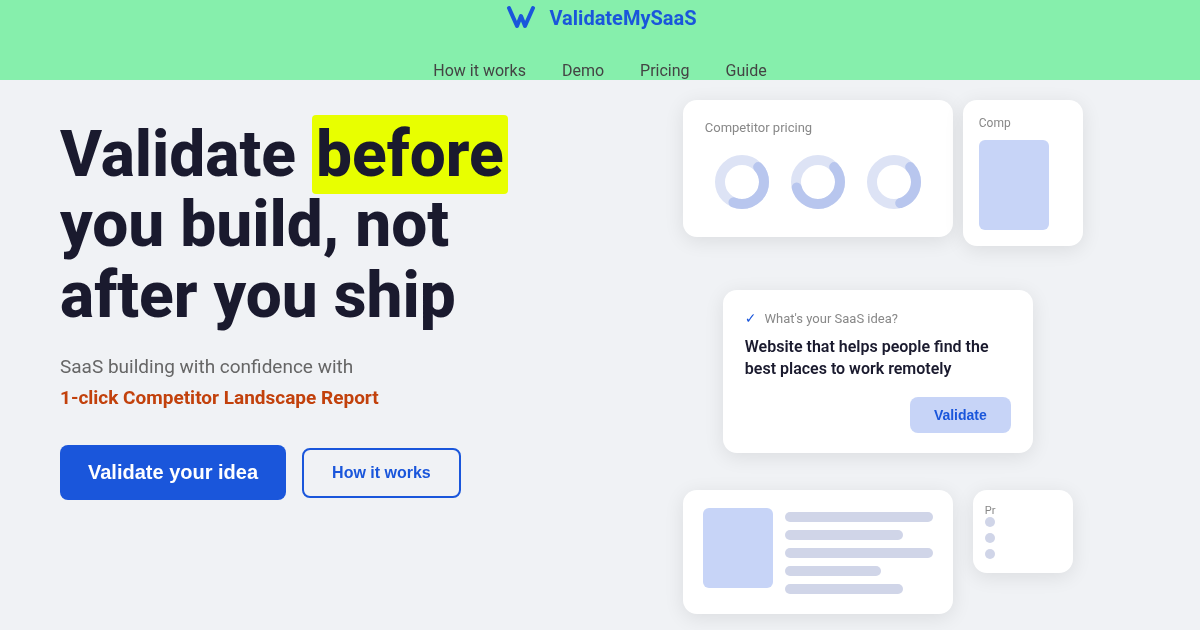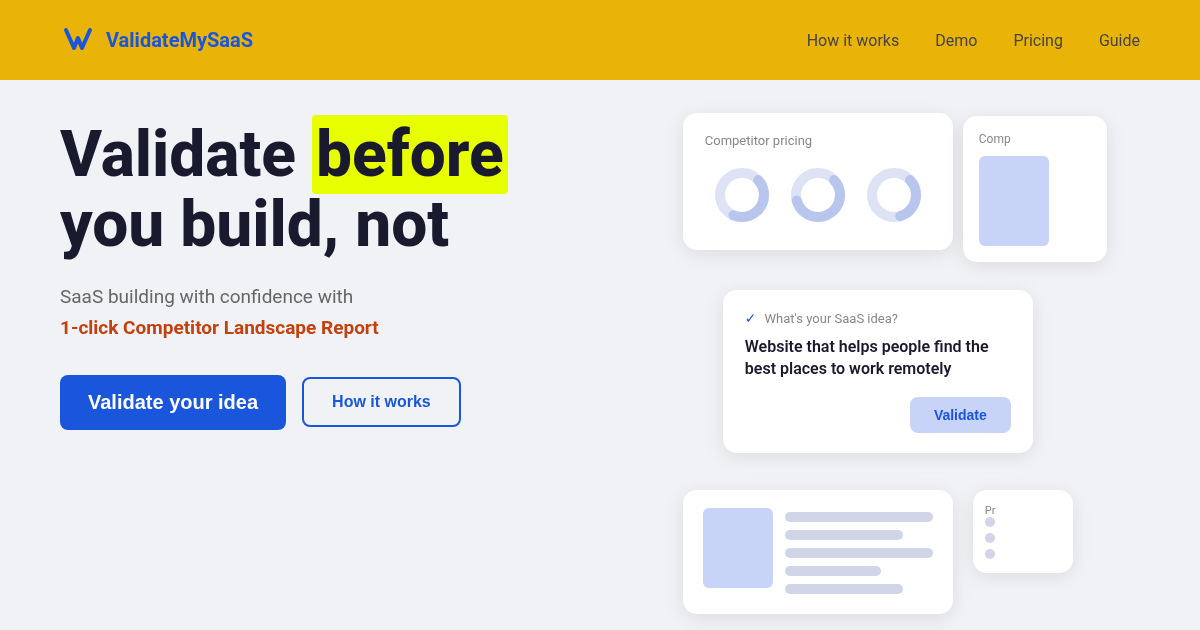--- a/index.html
+++ b/index.html
@@ -11,21 +11,22 @@
       font-family: -apple-system, BlinkMacSystemFont, 'Segoe UI', Roboto, sans-serif;
     }
 
     
     .header {
       display: flex;
       align-items: center;
       justify-content: space-between;
       padding: 0 60px;
       height: 80px;
-      background: #eab308;
+      background: #86efac;
+      flex-direction: column;
     }
     .logo-area {
       display: flex;
       align-items: center;
       gap: 10px;
     }
     .logo-icon {
       width: 36px;
       height: 36px;
     }
@@ -121,21 +122,21 @@
     
     .card {
       background: #fff;
       border-radius: 14px;
       box-shadow: 0 4px 20px rgba(0,0,0,0.09);
       position: absolute;
     }
 
     
     .card-pricing {
-      top: 13px;
+      top: 0;
       left: 20px;
       width: 270px;
       padding: 20px 22px 24px;
     }
     .card-label {
       font-size: 13px;
       color: #888;
       margin-bottom: 16px;
     }
     .donut-row {
@@ -144,23 +145,23 @@
       justify-content: center;
       align-items: center;
     }
     .donut {
       width: 62px;
       height: 62px;
     }
 
     
     .card-comp-partial {
-      top: 16px;
+      top: 0;
       left: 300px;
-      width: 144px;
+      width: 120px;
       padding: 16px;
       overflow: hidden;
     }
     .comp-partial-label {
       font-size: 12px;
       color: #888;
       margin-bottom: 10px;
     }
     .comp-rect {
       width: 70px;
@@ -290,20 +291,21 @@
     <a class="nav-item" href="#">Guide</a>
   </nav>
 </header>
 
 <div class="main">
 
   <div class="left">
     <h1 class="hero-title">
       <span>Validate </span><span class="highlight">before</span><br>
       <span>you build, not</span><br>
+      <span>after you ship</span>
     </h1>
     <p class="subtitle">SaaS building with confidence with</p>
     <p class="subtitle-bold">1-click Competitor Landscape Report</p>
     <div class="cta-row">
       <button class="btn-primary">Validate your idea</button>
       <button class="btn-secondary">How it works</button>
     </div>
   </div>
 
   <div class="right">

